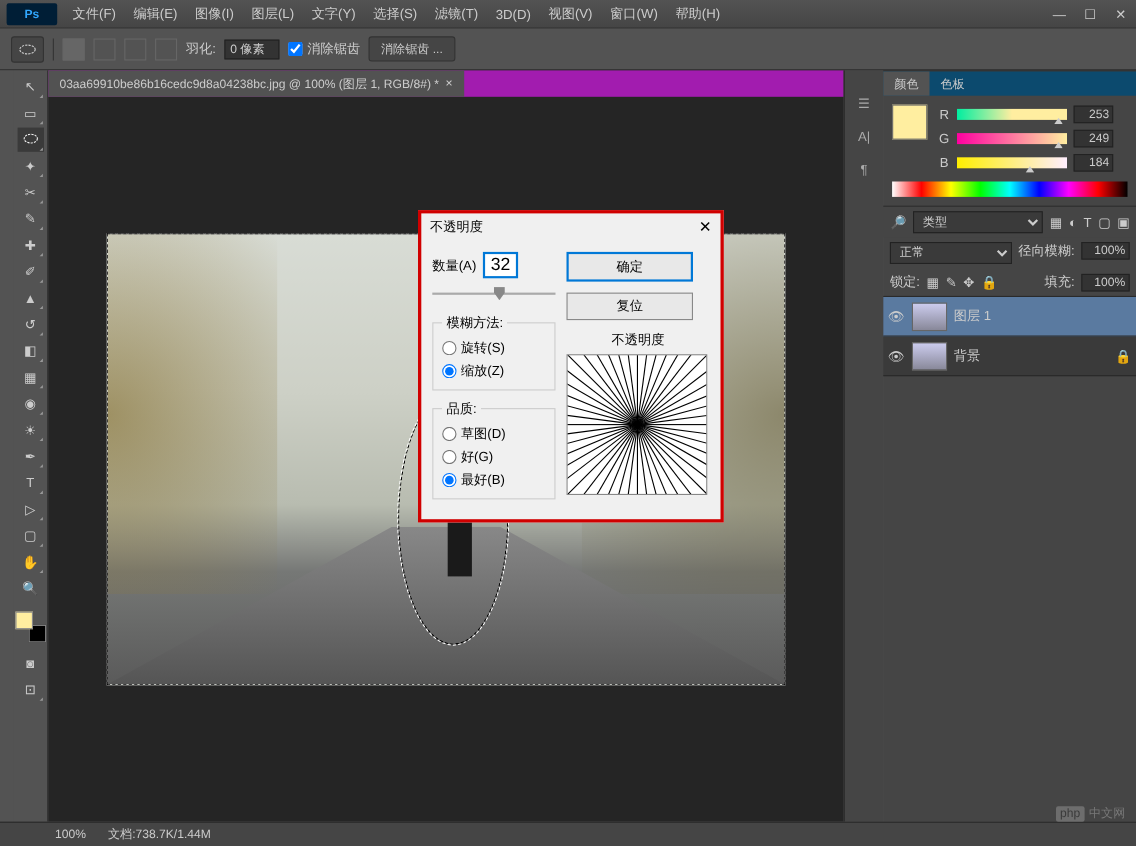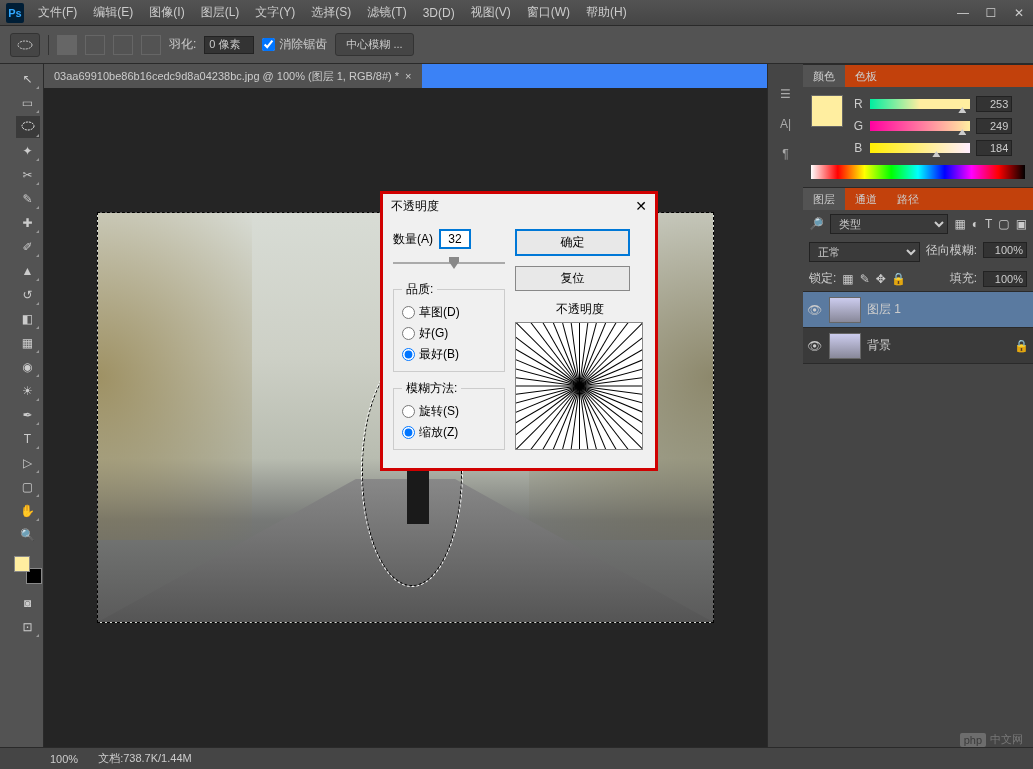--- a/index.html
+++ b/index.html
@@ -1,20 +1,20 @@
 <!DOCTYPE html>
 <html><head>
   <meta charset="utf-8">
   <style>
     * { margin: 0; padding: 0; box-sizing: border-box; font-family: "Microsoft YaHei", Arial, sans-serif; }
     body { background: #525252; width: 1033px; height: 769px; overflow: hidden; position: relative; font-size: 12px; color: #ccc; }
     
     
     .titlebar { height: 26px; background: linear-gradient(#535353, #454545); display: flex; align-items: center; border-bottom: 1px solid #2a2a2a; }
-    .ps-logo { width: 18px; height: 20px; background: #001e36; color: #31a8ff; font-weight: bold; display: flex; align-items: center; justify-content: center; margin: 0 6px; border-radius: 2px; font-size: 11px; }
+    .ps-logo { width: 46px; height: 20px; background: #001e36; color: #31a8ff; font-weight: bold; display: flex; align-items: center; justify-content: center; margin: 0 6px; border-radius: 2px; font-size: 11px; }
     .menu-item { padding: 4px 8px; cursor: default; }
     .window-controls { margin-left: auto; display: flex; }
     .win-btn { width: 28px; height: 18px; display: flex; align-items: center; justify-content: center; color: #ccc; cursor: pointer; }
     
     
     .options-bar { height: 38px; background: #535353; border-bottom: 1px solid #2a2a2a; display: flex; align-items: center; padding: 0 10px; gap: 8px; }
     .opt-tool { width: 30px; height: 24px; border: 1px solid #333; border-radius: 3px; display: flex; align-items: center; justify-content: center; background: #454545; }
     .opt-square { width: 20px; height: 20px; border: 1px solid #666; }
     .opt-input { background: #333; border: 1px solid #222; color: #ccc; padding: 2px 4px; width: 50px; font-size: 11px; }
     .opt-check { display: flex; align-items: center; gap: 4px; }
@@ -28,62 +28,62 @@
     .toolbar { width: 32px; background: #535353; padding-top: 4px; display: flex; flex-direction: column; align-items: center; gap: 2px; border-right: 1px solid #2a2a2a; }
     .tool { width: 24px; height: 22px; display: flex; align-items: center; justify-content: center; cursor: pointer; color: #ccc; position: relative; }
     .tool.active { background: #3a3a3a; }
     .tool-corner { position: absolute; bottom: 1px; right: 1px; width: 0; height: 0; border-right: 3px solid #999; border-top: 3px solid transparent; }
     .color-swatches { margin-top: 8px; position: relative; width: 28px; height: 28px; }
     .swatch-bg { position: absolute; bottom: 0; right: 0; width: 16px; height: 16px; background: #000; border: 1px solid #888; }
     .swatch-fg { position: absolute; top: 0; left: 0; width: 16px; height: 16px; background: #ffeea0; border: 1px solid #888; }
     
     
     .doc-area { flex: 1; background: #252525; display: flex; flex-direction: column; }
-    .doc-tab-bar { height: 24px; background: #3b82f6; display: flex; }
+    .doc-tab-bar { height: 24px; background: #a21caf; display: flex; }
     .doc-tab { background: #525252; padding: 4px 10px; font-size: 11px; display: flex; align-items: center; gap: 6px; }
     .canvas-wrap { flex: 1; display: flex; align-items: center; justify-content: center; position: relative; overflow: hidden; }
     .canvas { width: 617px; height: 411px; background: linear-gradient(180deg, #d8dcd5 0%, #cdd0c6 35%, #b8bcb0 60%, #767876 75%, #5a5a5a 100%); position: relative; border: 1px dashed #fff; outline: 1px dashed #000; outline-offset: -1px; }
     .road { position: absolute; bottom: 0; left: 0; right: 0; height: 35%; background: linear-gradient(180deg, #888 0%, #555 100%); clip-path: polygon(42% 0, 58% 0, 100% 100%, 0 100%); }
     .trees-left { position: absolute; left: 0; top: 0; width: 25%; height: 80%; background: radial-gradient(ellipse at left, rgba(140,120,60,0.7), transparent); }
     .trees-right { position: absolute; right: 0; top: 0; width: 30%; height: 80%; background: radial-gradient(ellipse at right, rgba(100,90,50,0.6), transparent); }
     .runner { position: absolute; left: 48%; top: 35%; width: 50px; height: 55%; }
     .runner-head { width: 14px; height: 14px; background: #2a2a2a; border-radius: 50%; margin: 0 auto; }
     .runner-body { width: 26px; height: 50px; background: #1a1a1a; margin: 2px auto; border-radius: 6px; }
     .runner-legs { width: 22px; height: 100px; background: #1a1a1a; margin: 0 auto; }
     .selection-oval { position: absolute; left: 43%; top: 35%; width: 100px; height: 230px; border: 1px dashed #000; border-radius: 50%; outline: 1px dashed #fff; outline-offset: 0px; }
     
     
     .dialog { position: absolute; left: 380px; top: 191px; width: 278px; background: #f0f0f0; border: 3px solid #d00000; font-size: 12px; color: #000; z-index: 100; }
     .dialog-title { display: flex; justify-content: space-between; padding: 4px 8px; }
     .dialog-close { cursor: pointer; font-size: 14px; }
     .dialog-body { display: flex; padding: 10px; gap: 10px; }
     .dialog-left { flex: 1; }
     .dialog-field { display: flex; align-items: center; gap: 6px; margin-bottom: 6px; }
-    .dialog-input { width: 32px; border: 2px solid #0078d7; text-align: center; padding: 1px; font-size: 12px; }
+    .dialog-input { width: 32px; border: 2px solid #0078d7; text-align: center; padding: 1px; font-size: 16px; }
     .dialog-slider { width: 100%; height: 16px; position: relative; margin-bottom: 10px; }
     .slider-track { position: absolute; top: 7px; left: 0; right: 0; height: 2px; background: #aaa; }
     .slider-thumb { position: absolute; top: 2px; left: 50%; width: 10px; height: 12px; background: #888; clip-path: polygon(50% 100%, 0 40%, 0 0, 100% 0, 100% 40%); }
     fieldset { border: 1px solid #ccc; padding: 4px 8px 6px; margin-bottom: 8px; }
     legend { padding: 0 4px; }
     .radio-row { display: flex; align-items: center; gap: 4px; padding: 2px 0; }
     .radio-row input { margin: 0; }
     .dialog-right { width: 130px; }
     .dialog-btn { width: 115px; padding: 3px; margin-bottom: 10px; background: #e8e8e8; border: 1px solid #888; cursor: pointer; font-size: 12px; }
     .dialog-btn.primary { border: 2px solid #0078d7; }
     .preview-label { text-align: center; margin-bottom: 4px; }
     .preview-box { width: 128px; height: 128px; border: 1px solid #888; background: #fff; position: relative; overflow: hidden; }
     .zoom-line { position: absolute; left: 50%; top: 50%; width: 1px; height: 90px; background: #000; transform-origin: top center; }
     
     
     .right-strip { width: 36px; background: #454545; display: flex; flex-direction: column; align-items: center; padding-top: 20px; gap: 10px; border-left: 1px solid #2a2a2a; }
     .strip-icon { width: 20px; height: 20px; color: #aaa; cursor: pointer; display: flex; align-items: center; justify-content: center; }
     
     .panels { width: 230px; background: #454545; display: flex; flex-direction: column; }
     .panel { border-top: 1px solid #2a2a2a; }
-    .panel-tabs { height: 22px; display: flex; background: #c2410c; }
+    .panel-tabs { height: 22px; display: flex; background: #0c4a6e; }
     .panel-tab { padding: 4px 10px; font-size: 11px; cursor: pointer; }
     .panel-tab.active { background: #535353; }
     
     .color-panel { padding: 8px; position: relative; }
     .color-preview { display: inline-block; width: 32px; height: 32px; background: #ffeea0; border: 1px solid #666; vertical-align: top; margin-right: 6px; }
     .rgb-sliders { display: inline-block; }
     .rgb-row { display: flex; align-items: center; gap: 6px; margin-bottom: 4px; height: 18px; }
     .rgb-label { width: 12px; text-align: center; }
     .rgb-track { width: 100px; height: 10px; position: relative; }
     .rgb-track.r { background: linear-gradient(to right, #00eea0, #ffeea0, #ffeea0); }
@@ -143,21 +143,21 @@
   <div class="opt-square" style="background:#666"></div>
   <div class="opt-square"></div>
   <div class="opt-square"></div>
   <div class="opt-square"></div>
   <span>羽化:</span>
   <input class="opt-input" value="0 像素" style="">
   <label class="opt-check">
     <input type="checkbox" checked="" style="">
       <span>消除锯齿</span>
   </label>
-  <button class="opt-btn">中心模糊 ...</button>
+  <button class="opt-btn">消除锯齿 ...</button>
 </div>
 
 <div class="main">
   <div class="toolbar-strip"></div>
 
   <div class="toolbar">
     <div class="tool">↖<span class="tool-corner"></span></div>
     <div class="tool">▭<span class="tool-corner"></span></div>
     <div class="tool active">
         <svg width="16" height="14">
@@ -248,25 +248,20 @@
                 <div class="rgb-thumb" style="right:30px"></div>
               </div>
             <input class="rgb-val" value="184" style="">
           </div>
         </div>
         <div class="spectrum"></div>
       </div>
     </div>
 
     <div class="panel" style="flex:1">
-      <div class="panel-tabs">
-        <div class="panel-tab active">图层</div>
-        <div class="panel-tab">通道</div>
-        <div class="panel-tab">路径</div>
-      </div>
       <div class="layers-header">
         <span>🔎</span>
         <select class="layers-select">
           <option>类型</option>
         </select>
         <span>▦</span>
         <span>◐</span>
         <span>T</span>
         <span>▢</span>
         <span>▣</span>
@@ -312,44 +307,44 @@
   <div class="dialog-body">
     <div class="dialog-left">
       <div class="dialog-field">
         <span>数量(A)</span>
         <input class="dialog-input" value="32" style="">
       </div>
       <div class="dialog-slider">
         <div class="slider-track"></div>
         <div class="slider-thumb"></div>
       </div>
+      <fieldset>
+        <legend>模糊方法:</legend>
+        <label class="radio-row">
+            <input type="radio" name="m" style="">
+            <span>旋转(S)</span>
+          </label>
+        <label class="radio-row">
+            <input type="radio" name="m" checked="" style="">
+            <span>缩放(Z)</span>
+          </label>
+      </fieldset>
       <fieldset>
         <legend>品质:</legend>
         <label class="radio-row">
             <input type="radio" name="q" style="">
             <span>草图(D)</span>
           </label>
         <label class="radio-row">
             <input type="radio" name="q" style="">
             <span>好(G)</span>
           </label>
         <label class="radio-row">
             <input type="radio" name="q" checked="" style="">
             <span>最好(B)</span>
-          </label>
-      </fieldset>
-      <fieldset>
-        <legend>模糊方法:</legend>
-        <label class="radio-row">
-            <input type="radio" name="m" style="">
-            <span>旋转(S)</span>
-          </label>
-        <label class="radio-row">
-            <input type="radio" name="m" checked="" style="">
-            <span>缩放(Z)</span>
           </label>
       </fieldset>
     </div>
     <div class="dialog-right">
       <button class="dialog-btn primary">确定</button>
       <button class="dialog-btn">复位</button>
       <div class="preview-label">不透明度</div>
       <div class="preview-box" id="zoom-preview">
           <div class="zoom-line" style="transform: rotate(0deg);"></div>
           <div class="zoom-line" style="transform: rotate(7.5deg);"></div>

